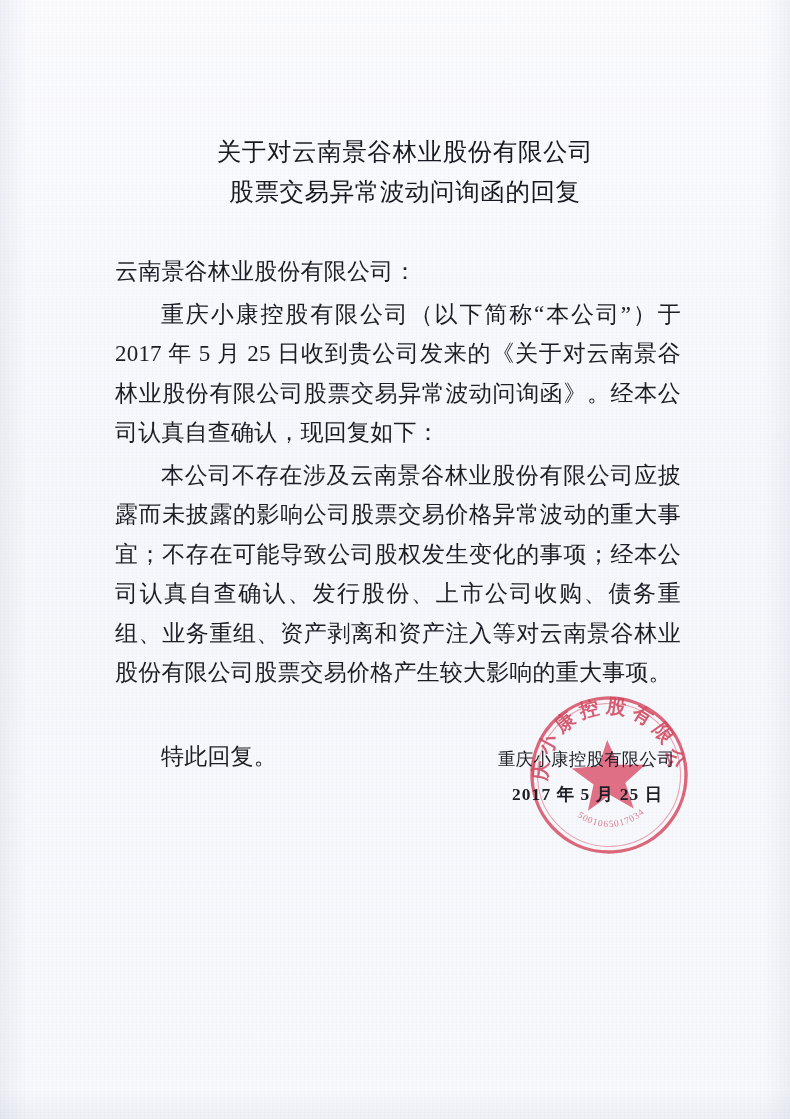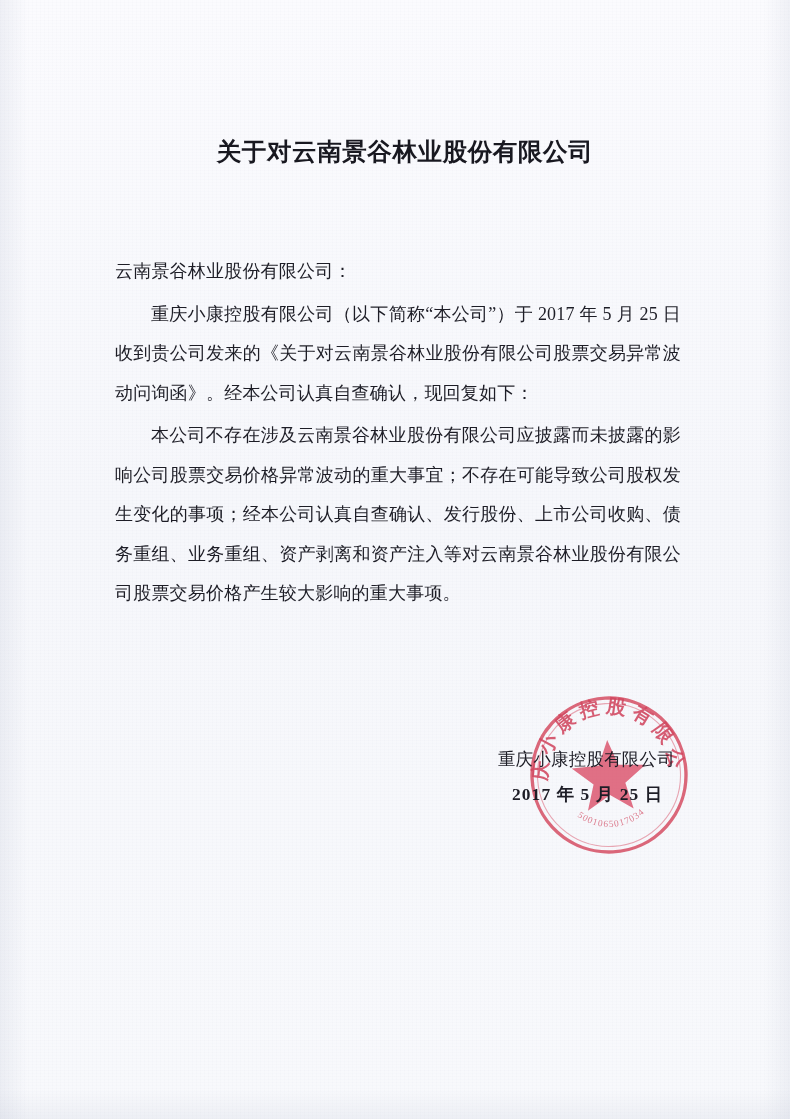--- a/index.html
+++ b/index.html
@@ -48,37 +48,37 @@
   #title-block {
     position: absolute;
     left: 0;
     top: 132px;
     width: 790px;
     text-align: center;
   }
   .title-line {
     font-family: "DejaVu Sans", "Liberation Sans", sans-serif;
     font-size: 24.5px;
-    font-weight: bold;
+    font-weight: normal;
     letter-spacing: .6px;
     color: #181820;
     line-height: 40px;
     white-space: nowrap;
     padding-left: 20px;
   }
 
   
   #body-block {
     position: absolute;
     left: 115px;
     top: 252px;
     width: 566px;
   }
   .para {
-    font-size: 18px;
+    font-size: 23px;
     line-height: 39.5px;
     color: #1d1d26;
     text-align: justify;
     text-justify: inter-character;
     letter-spacing: .2px;
     margin: 0;
   }
   .para.indent { text-indent: 2em; font-family: Liberation Serif, serif; }
   .gap-sm { height: 3px; }
   .gap-lg { height: 44px; }
@@ -133,29 +133,31 @@
 </head>
 <body>
 
 <div id="page">
 
   <div id="grain"></div>
   <div id="edge-shade"></div>
 
   <div id="title-block">
     <div class="title-line">关于对云南景谷林业股份有限公司</div>
+    <div class="title-line">股票交易异常波动问询函的回复</div>
   </div>
 
   <div id="body-block">
     <p class="para">云南景谷林业股份有限公司：</p>
     <div class="gap-sm"></div>
     <p class="para indent">重庆小康控股有限公司（以下简称“本公司”）于 2017 年 5 月 25 日收到贵公司发来的《关于对云南景谷林业股份有限公司股票交易异常波动问询函》。经本公司认真自查确认，现回复如下：</p>
     <div class="gap-sm"></div>
     <p class="para indent">本公司不存在涉及云南景谷林业股份有限公司应披露而未披露的影响公司股票交易价格异常波动的重大事宜；不存在可能导致公司股权发生变化的事项；经本公司认真自查确认、发行股份、上市公司收购、债务重组、业务重组、资产剥离和资产注入等对云南景谷林业股份有限公司股票交易价格产生较大影响的重大事项。</p>
     <div class="gap-lg"></div>
+    <p class="para indent">特此回复。</p>
   </div>
 
   <div id="seal">
     <svg viewBox="0 0 166 166" xmlns="http://www.w3.org/2000/svg">
       <defs>
         <path id="arcPath" d="M 83,83 m -62,0 a 62,62 0 1 1 124,0"></path>
         <path id="arcPathBottom" d="M 83,83 m -52,0 a 52,52 0 0 0 104,0"></path>
       </defs>
 
       <circle class="seal-ring" cx="83" cy="83" r="77"></circle>

